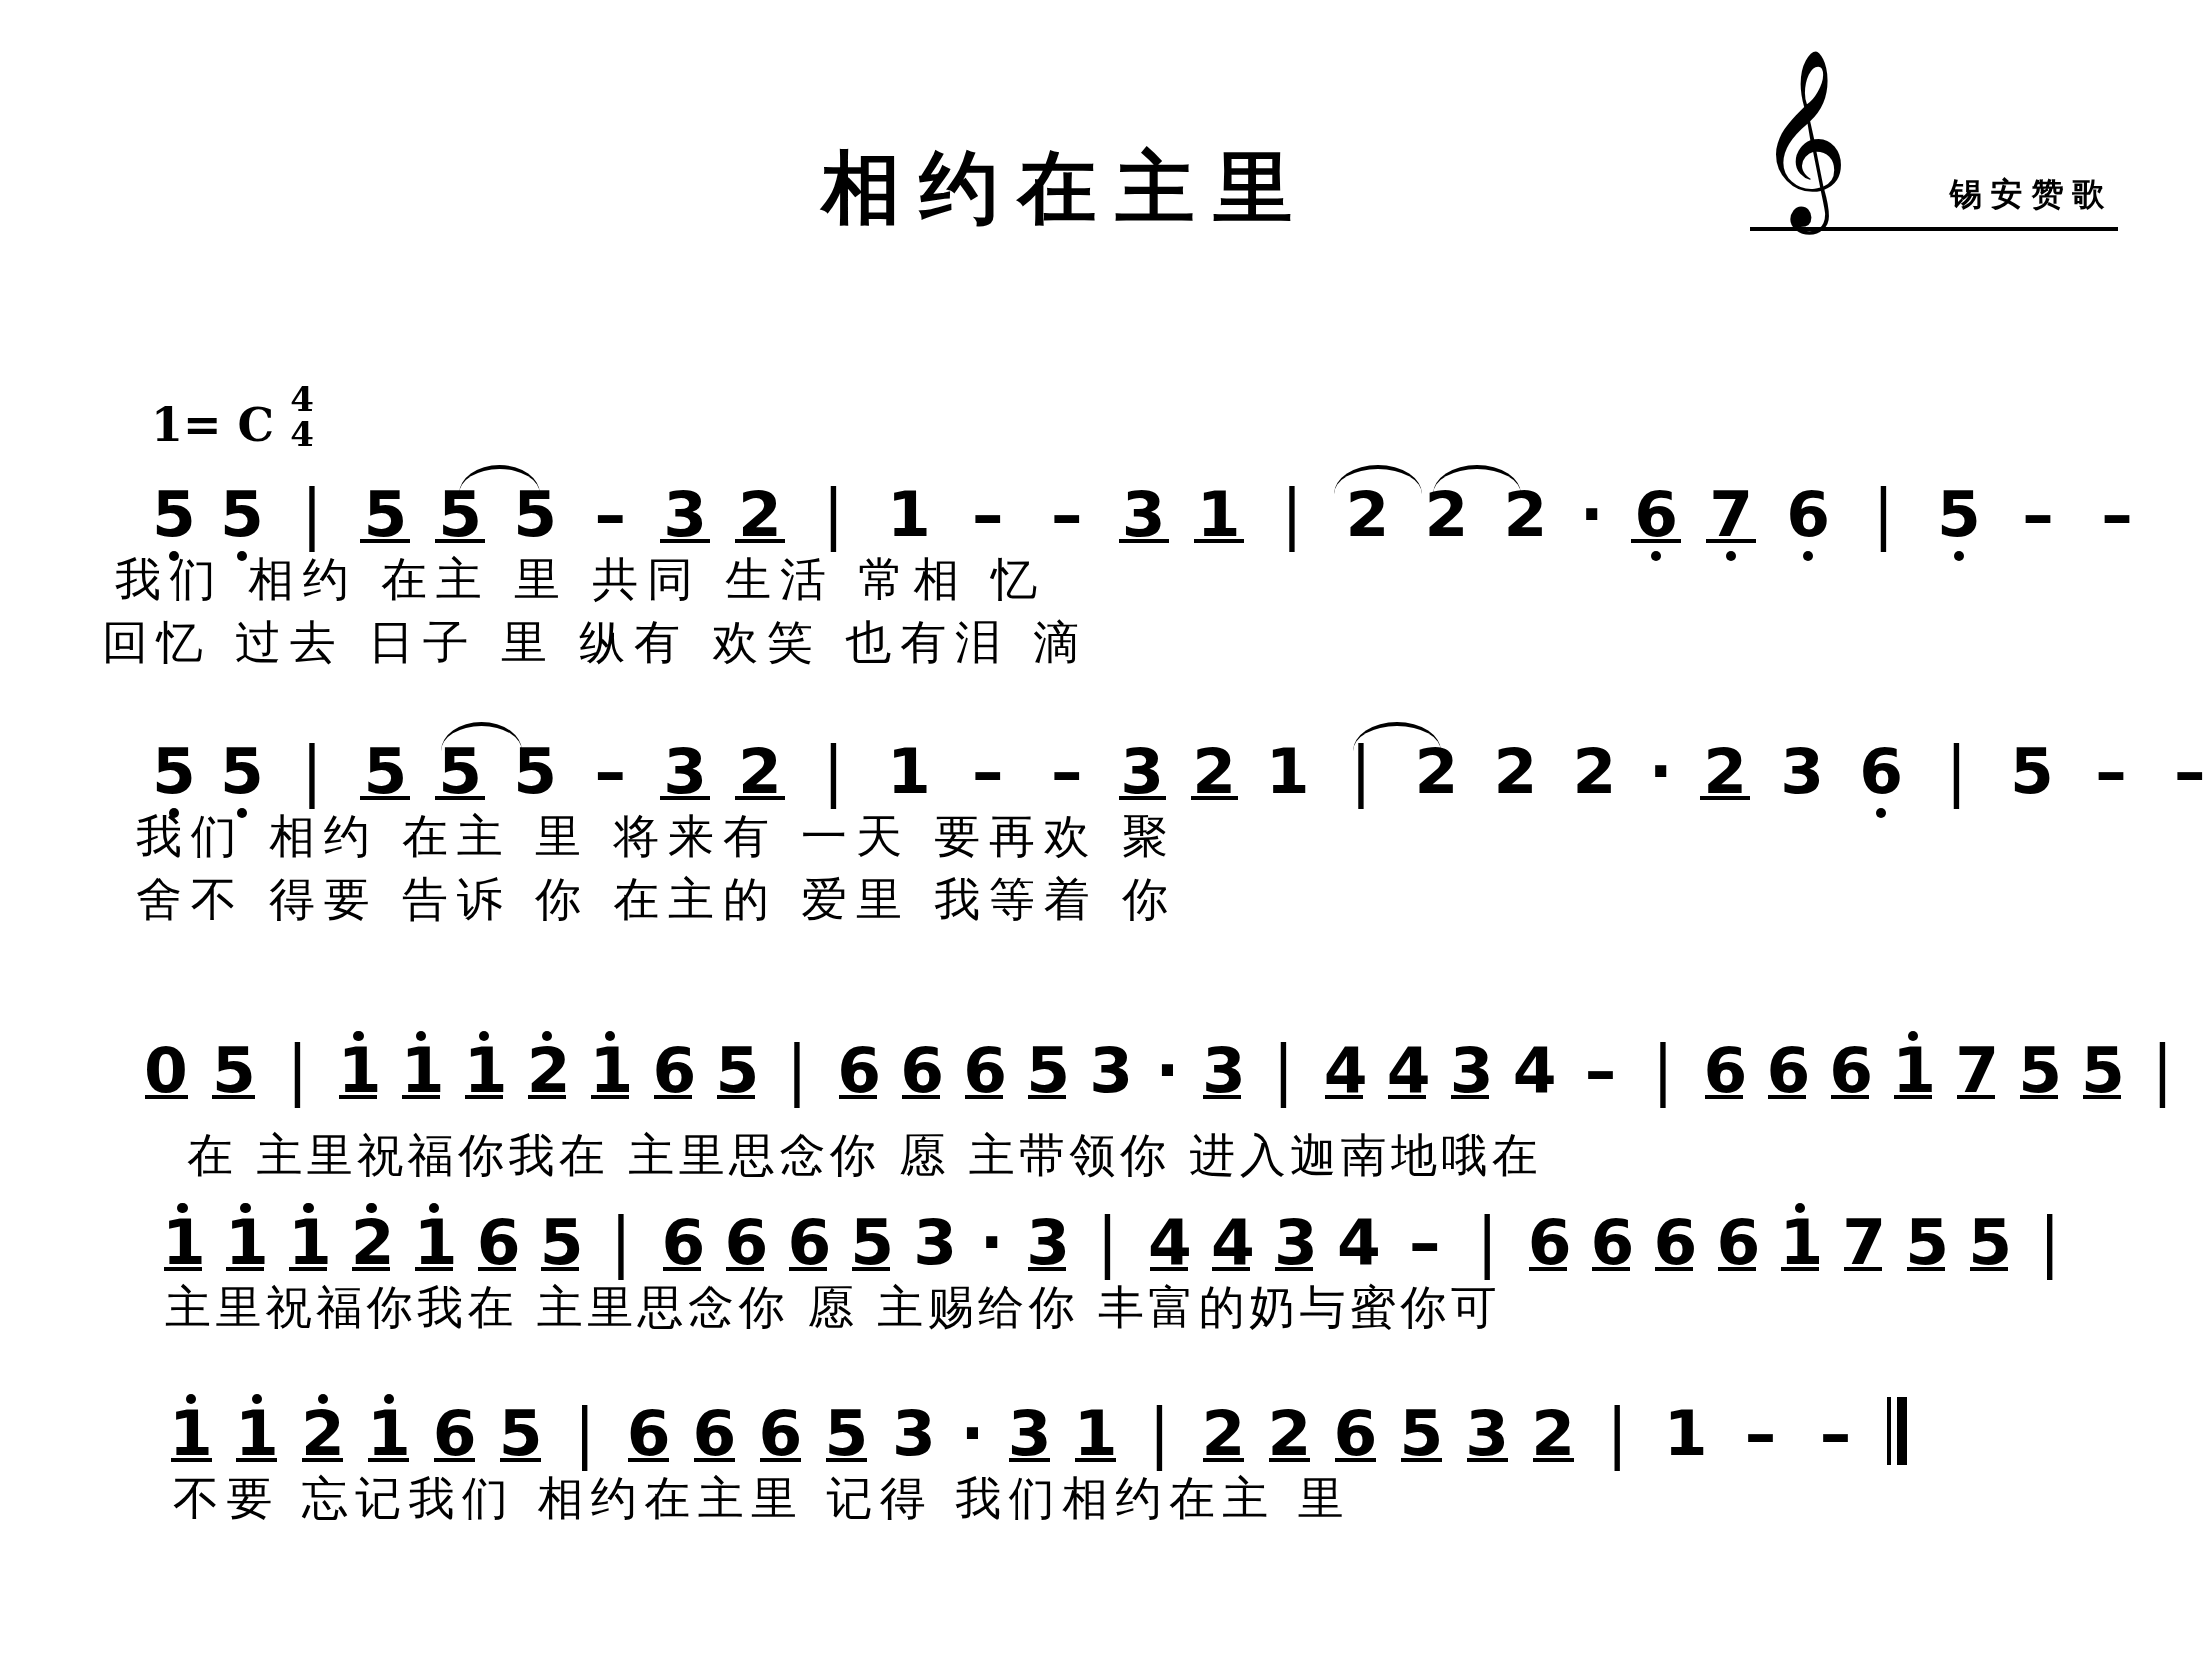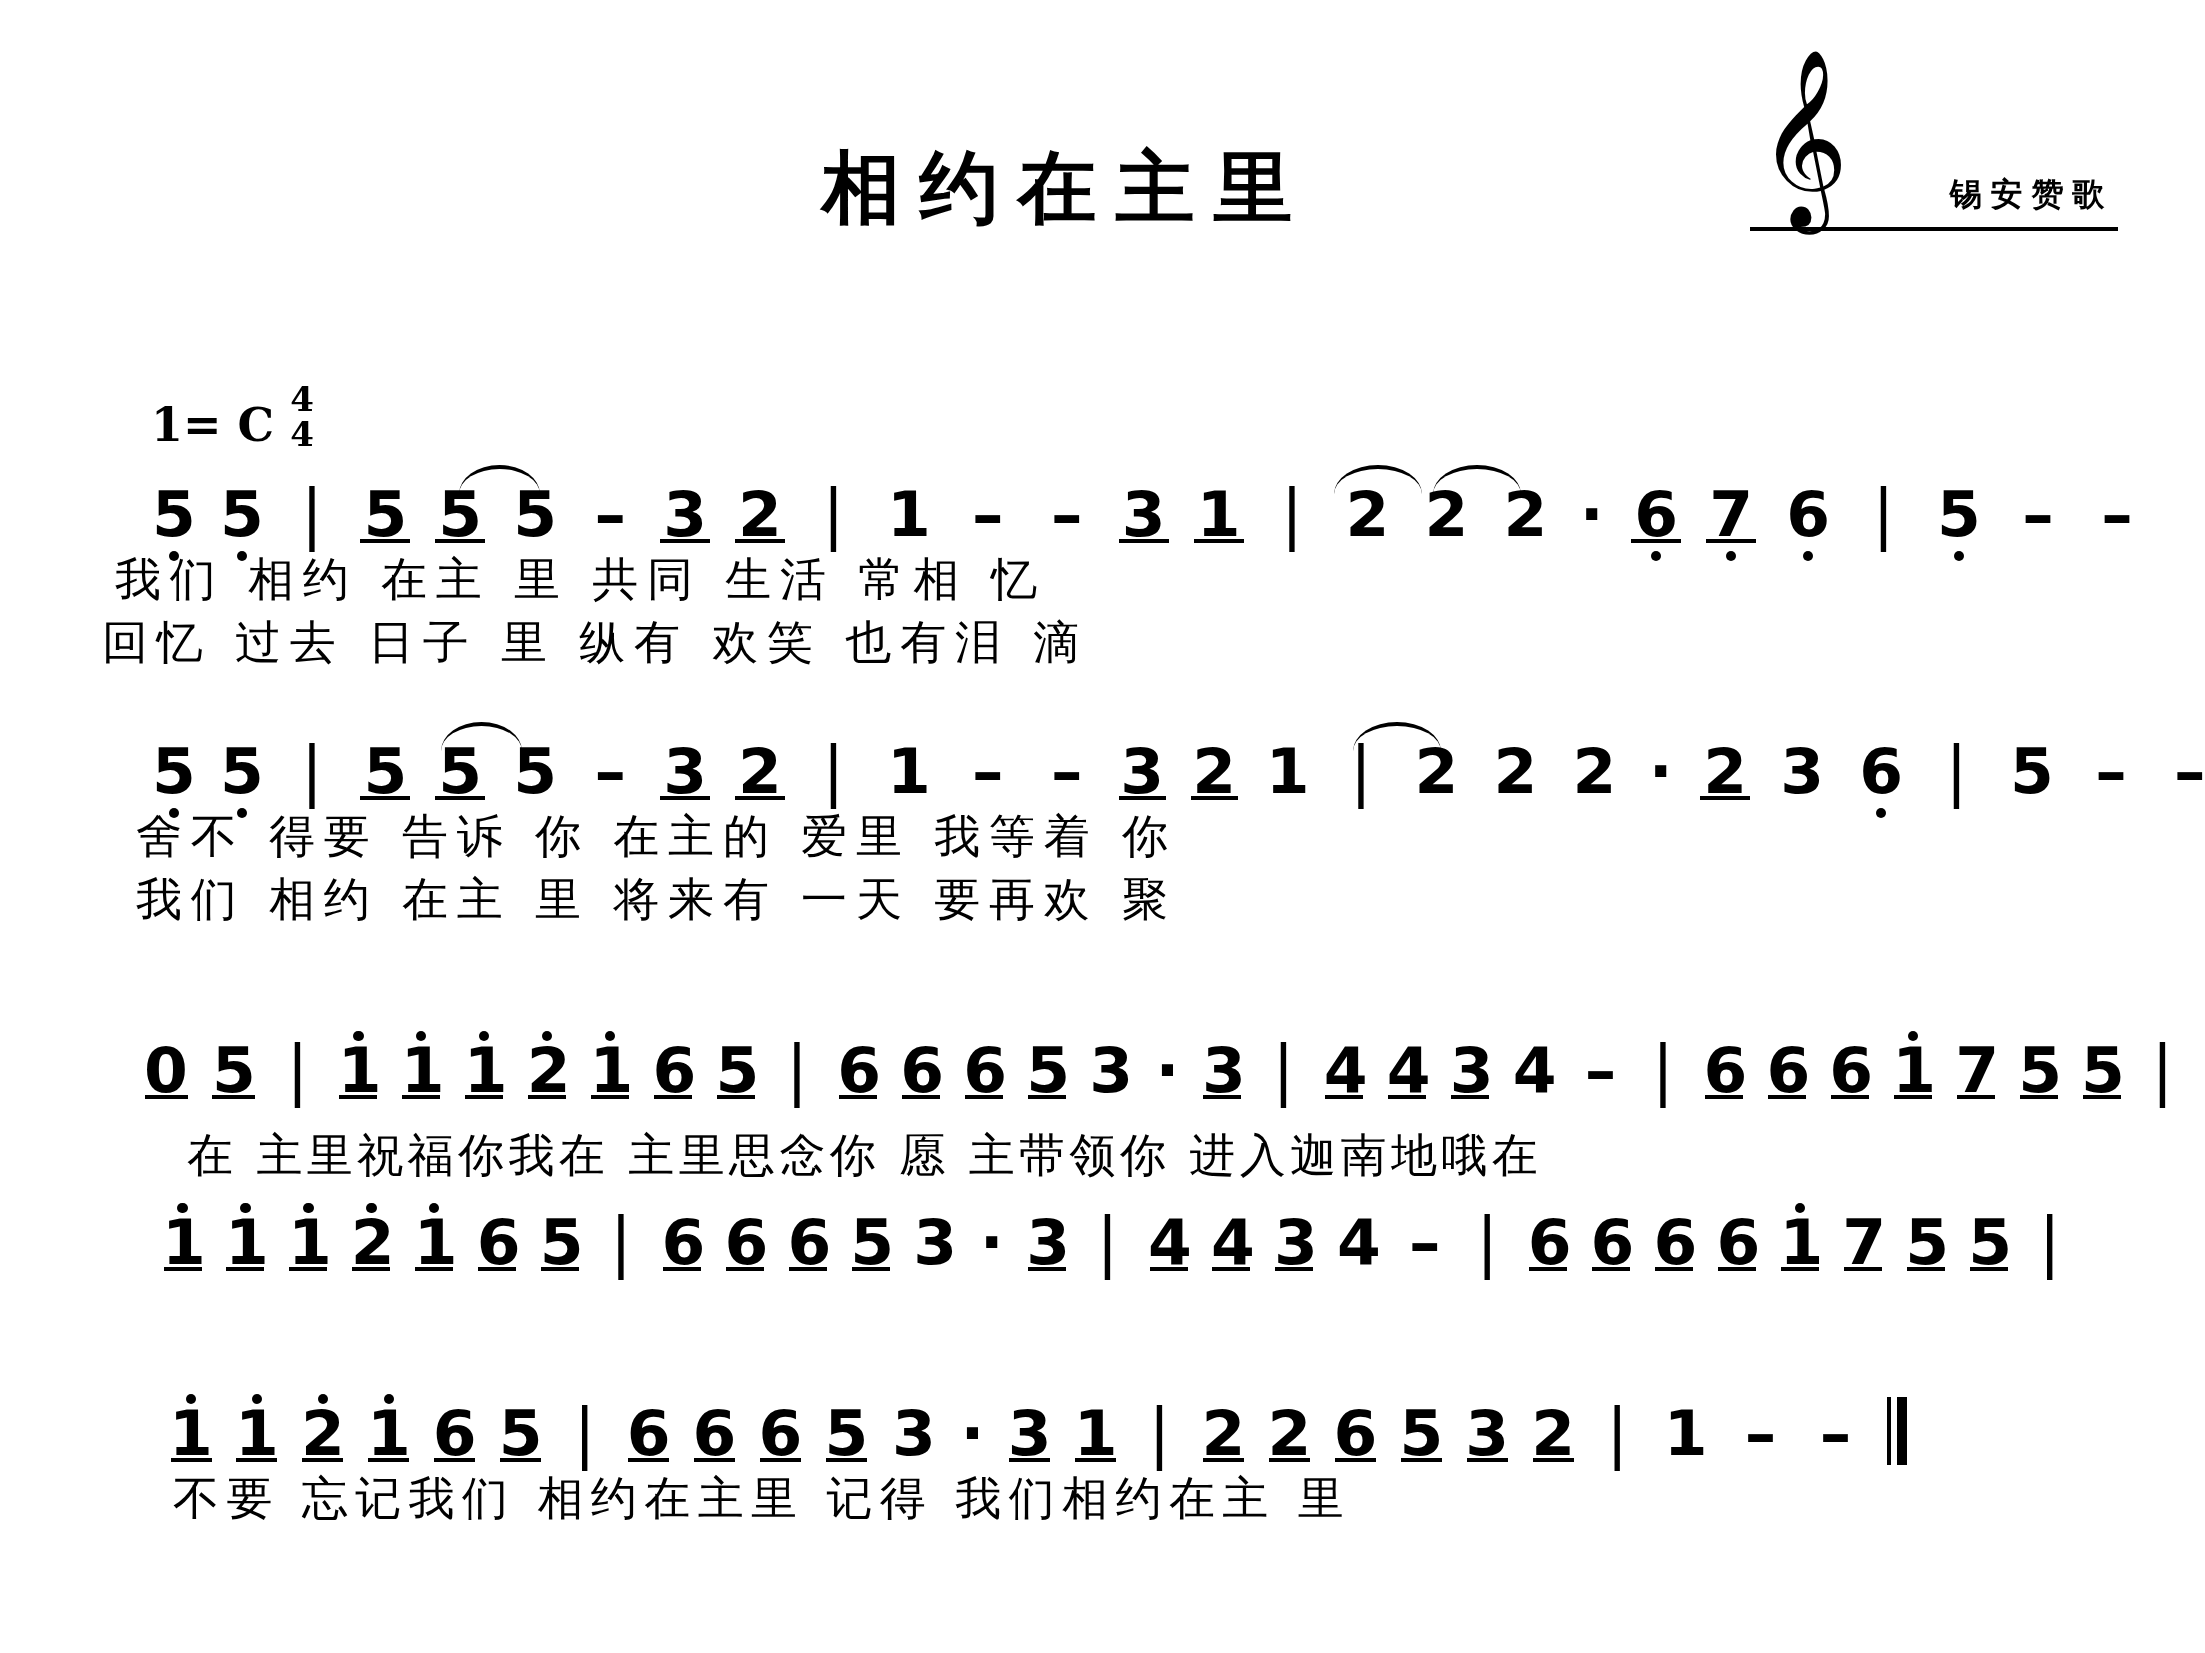--- a/index.html
+++ b/index.html
@@ -276,24 +276,24 @@
     <span class="tok" style="width:32px;">·</span>
     <span class="tok beam" style="width:53px;">2</span>
     <span class="tok" style="width:57px;">3</span>
     <span class="tok" style="width:57px;">6<i class="lowdot"></i></span>
     <span class="tok bar" style="width:50px;">|</span>
     <span class="tok" style="width:57px;">5</span>
     <span class="tok" style="width:57px;">–</span>
     <span class="tok" style="width:57px;">–</span>
   </div>
   <div class="lyric-line" style="padding-left:136px;">
+    <span class="ly" style="letter-spacing:8.8px;">我们 相约 在主 里 将来有 一天 要再欢 聚</span>
+  </div>
+  <div class="lyric-line" style="padding-left:136px;">
     <span class="ly" style="letter-spacing:8.8px;">舍不 得要 告诉 你 在主的 爱里 我等着 你</span>
-  </div>
-  <div class="lyric-line" style="padding-left:136px;">
-    <span class="ly" style="letter-spacing:8.8px;">我们 相约 在主 里 将来有 一天 要再欢 聚</span>
   </div>
 </div>
 
 <div class="system" style="top:1034px;">
   <div class="notes-line" style="padding-left:143px;">
     <span class="tok beam" style="width:46px;">0</span>
     <span class="tok beam" style="width:46px;">5</span>
     <span class="tok bar" style="width:37px;">|</span>
     <span class="tok beam" style="width:41px;">1<i class="highdot"></i></span>
     <span class="tok beam" style="width:41px;">1<i class="highdot"></i></span>
@@ -357,20 +357,23 @@
     <span class="tok bar" style="width:37px;">|</span>
     <span class="tok beam" style="width:41px;">6</span>
     <span class="tok beam" style="width:41px;">6</span>
     <span class="tok beam" style="width:41px;">6</span>
     <span class="tok beam" style="width:41px;">6</span>
     <span class="tok beam" style="width:41px;">1<i class="highdot"></i></span>
     <span class="tok beam" style="width:41px;">7</span>
     <span class="tok beam" style="width:41px;">5</span>
     <span class="tok beam" style="width:41px;">5</span>
     <span class="tok bar" style="width:37px;">|</span>
+  </div>
+  <div class="lyric-line" style="padding-left:165px;">
+    <span class="ly" style="letter-spacing:4.4px;">主里祝福你我在 主里思念你 愿 主赐给你 丰富的奶与蜜你可</span>
   </div>
 </div>
 
 <div class="system" style="top:1397px;">
   <div class="notes-line" style="padding-left:169px;">
     <span class="tok beam" style="width:44px;">1<i class="highdot"></i></span>
     <span class="tok beam" style="width:44px;">1<i class="highdot"></i></span>
     <span class="tok beam" style="width:44px;">2<i class="highdot"></i></span>
     <span class="tok beam" style="width:44px;">1<i class="highdot"></i></span>
     <span class="tok beam" style="width:44px;">6</span>

